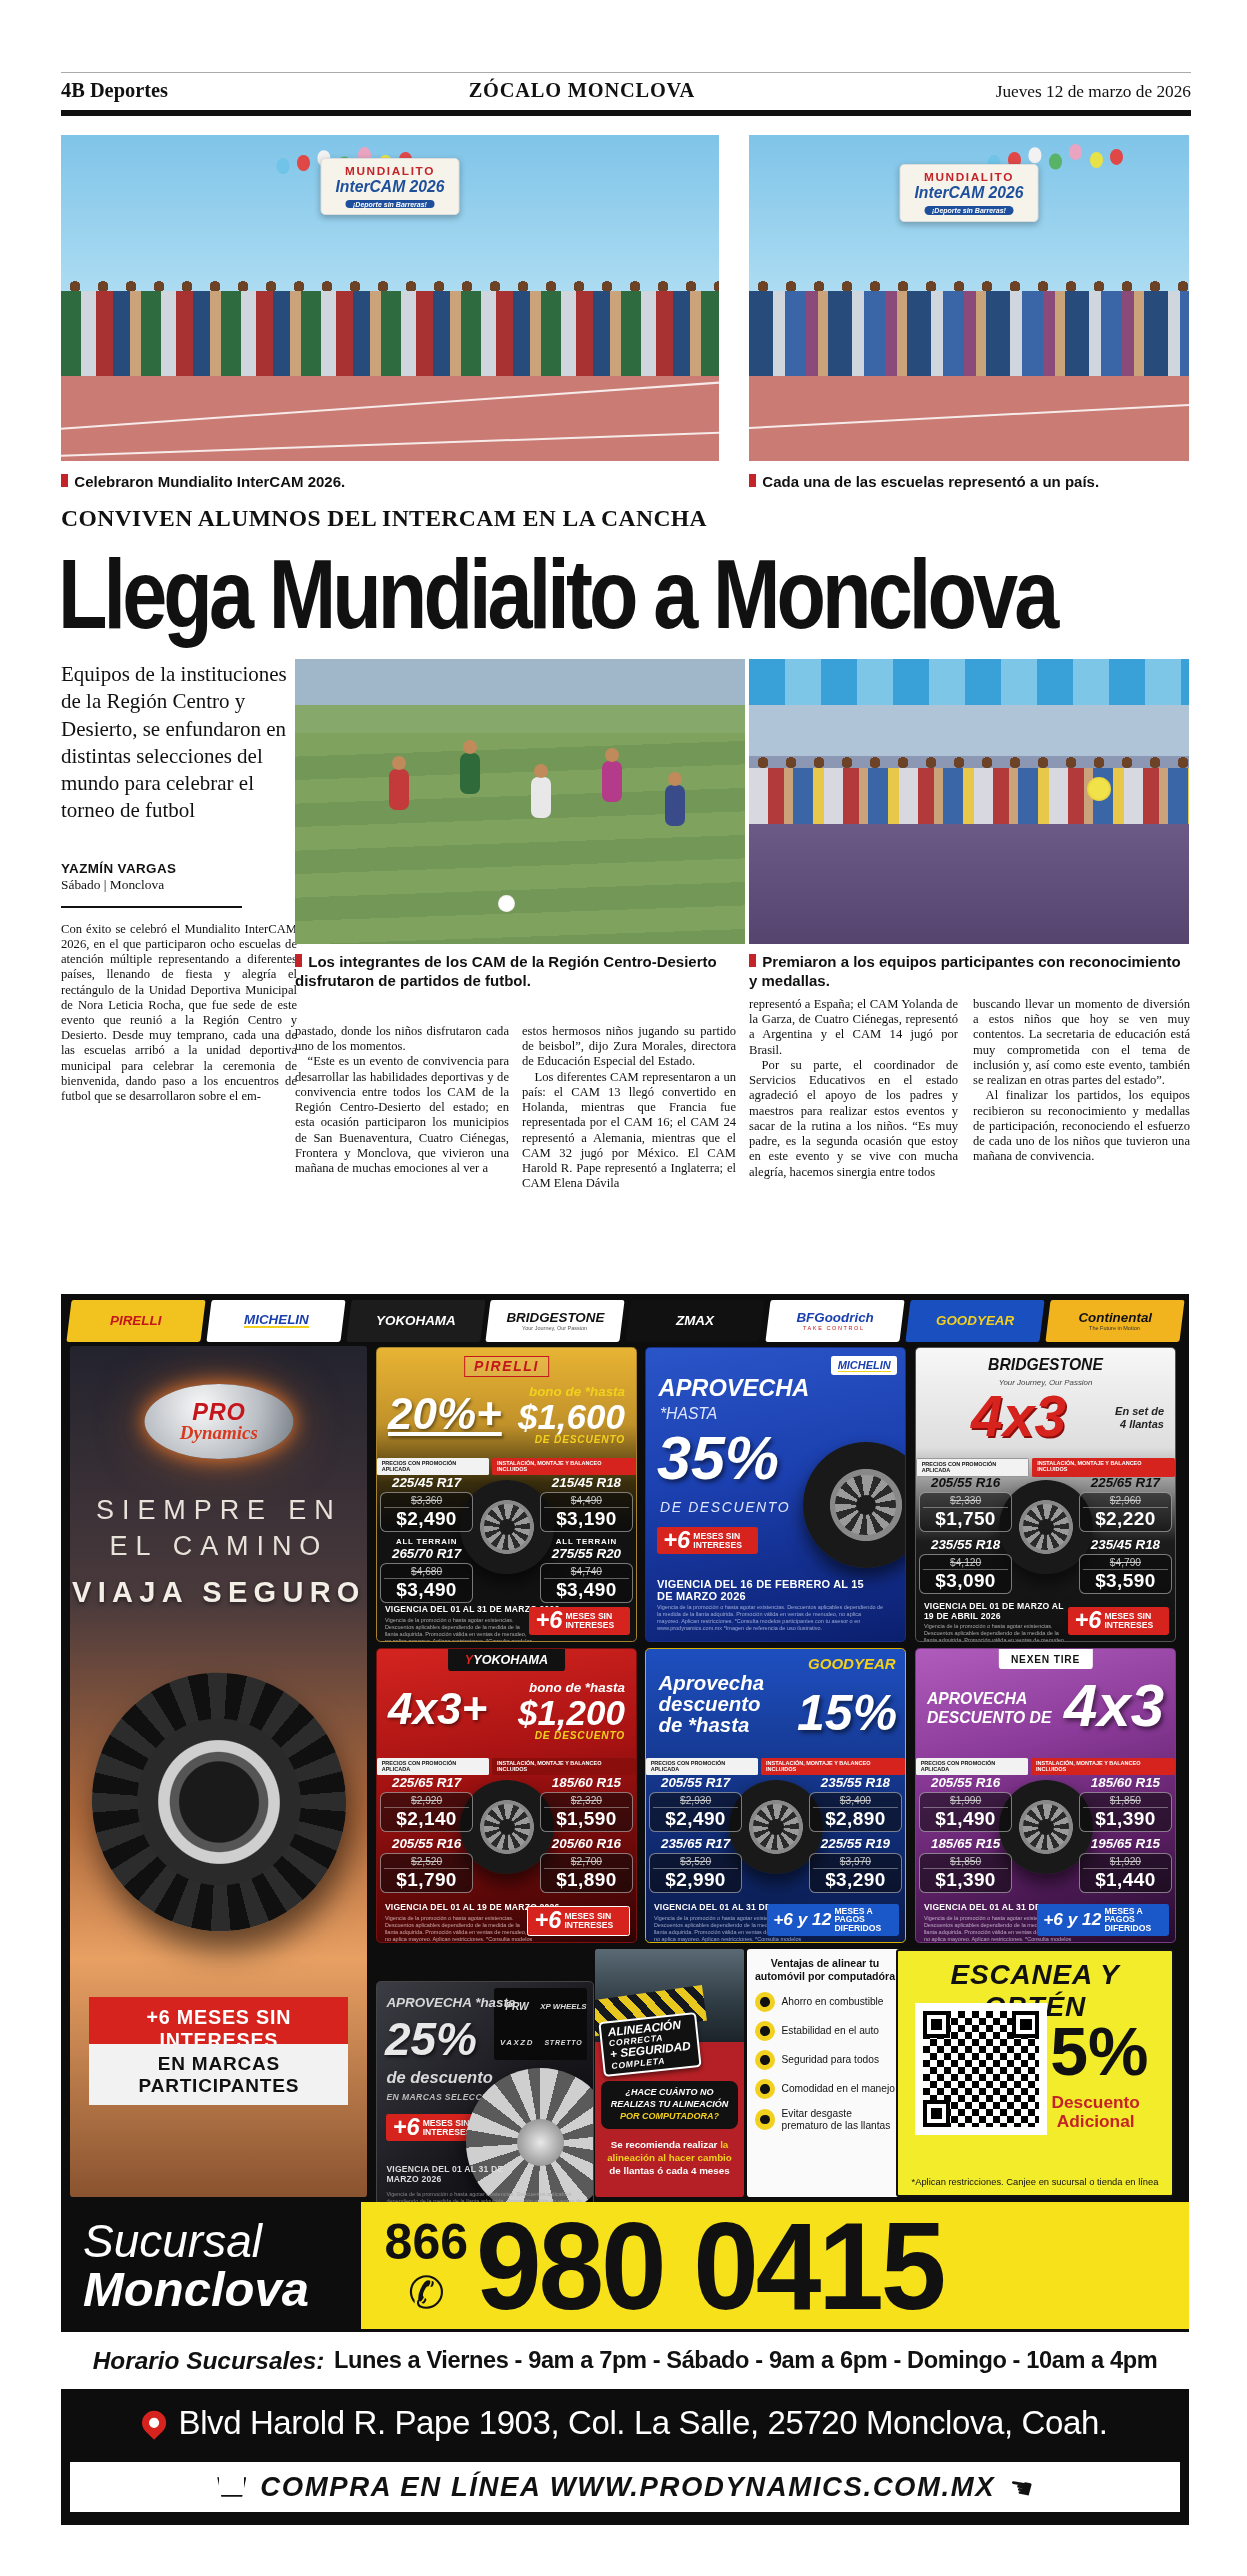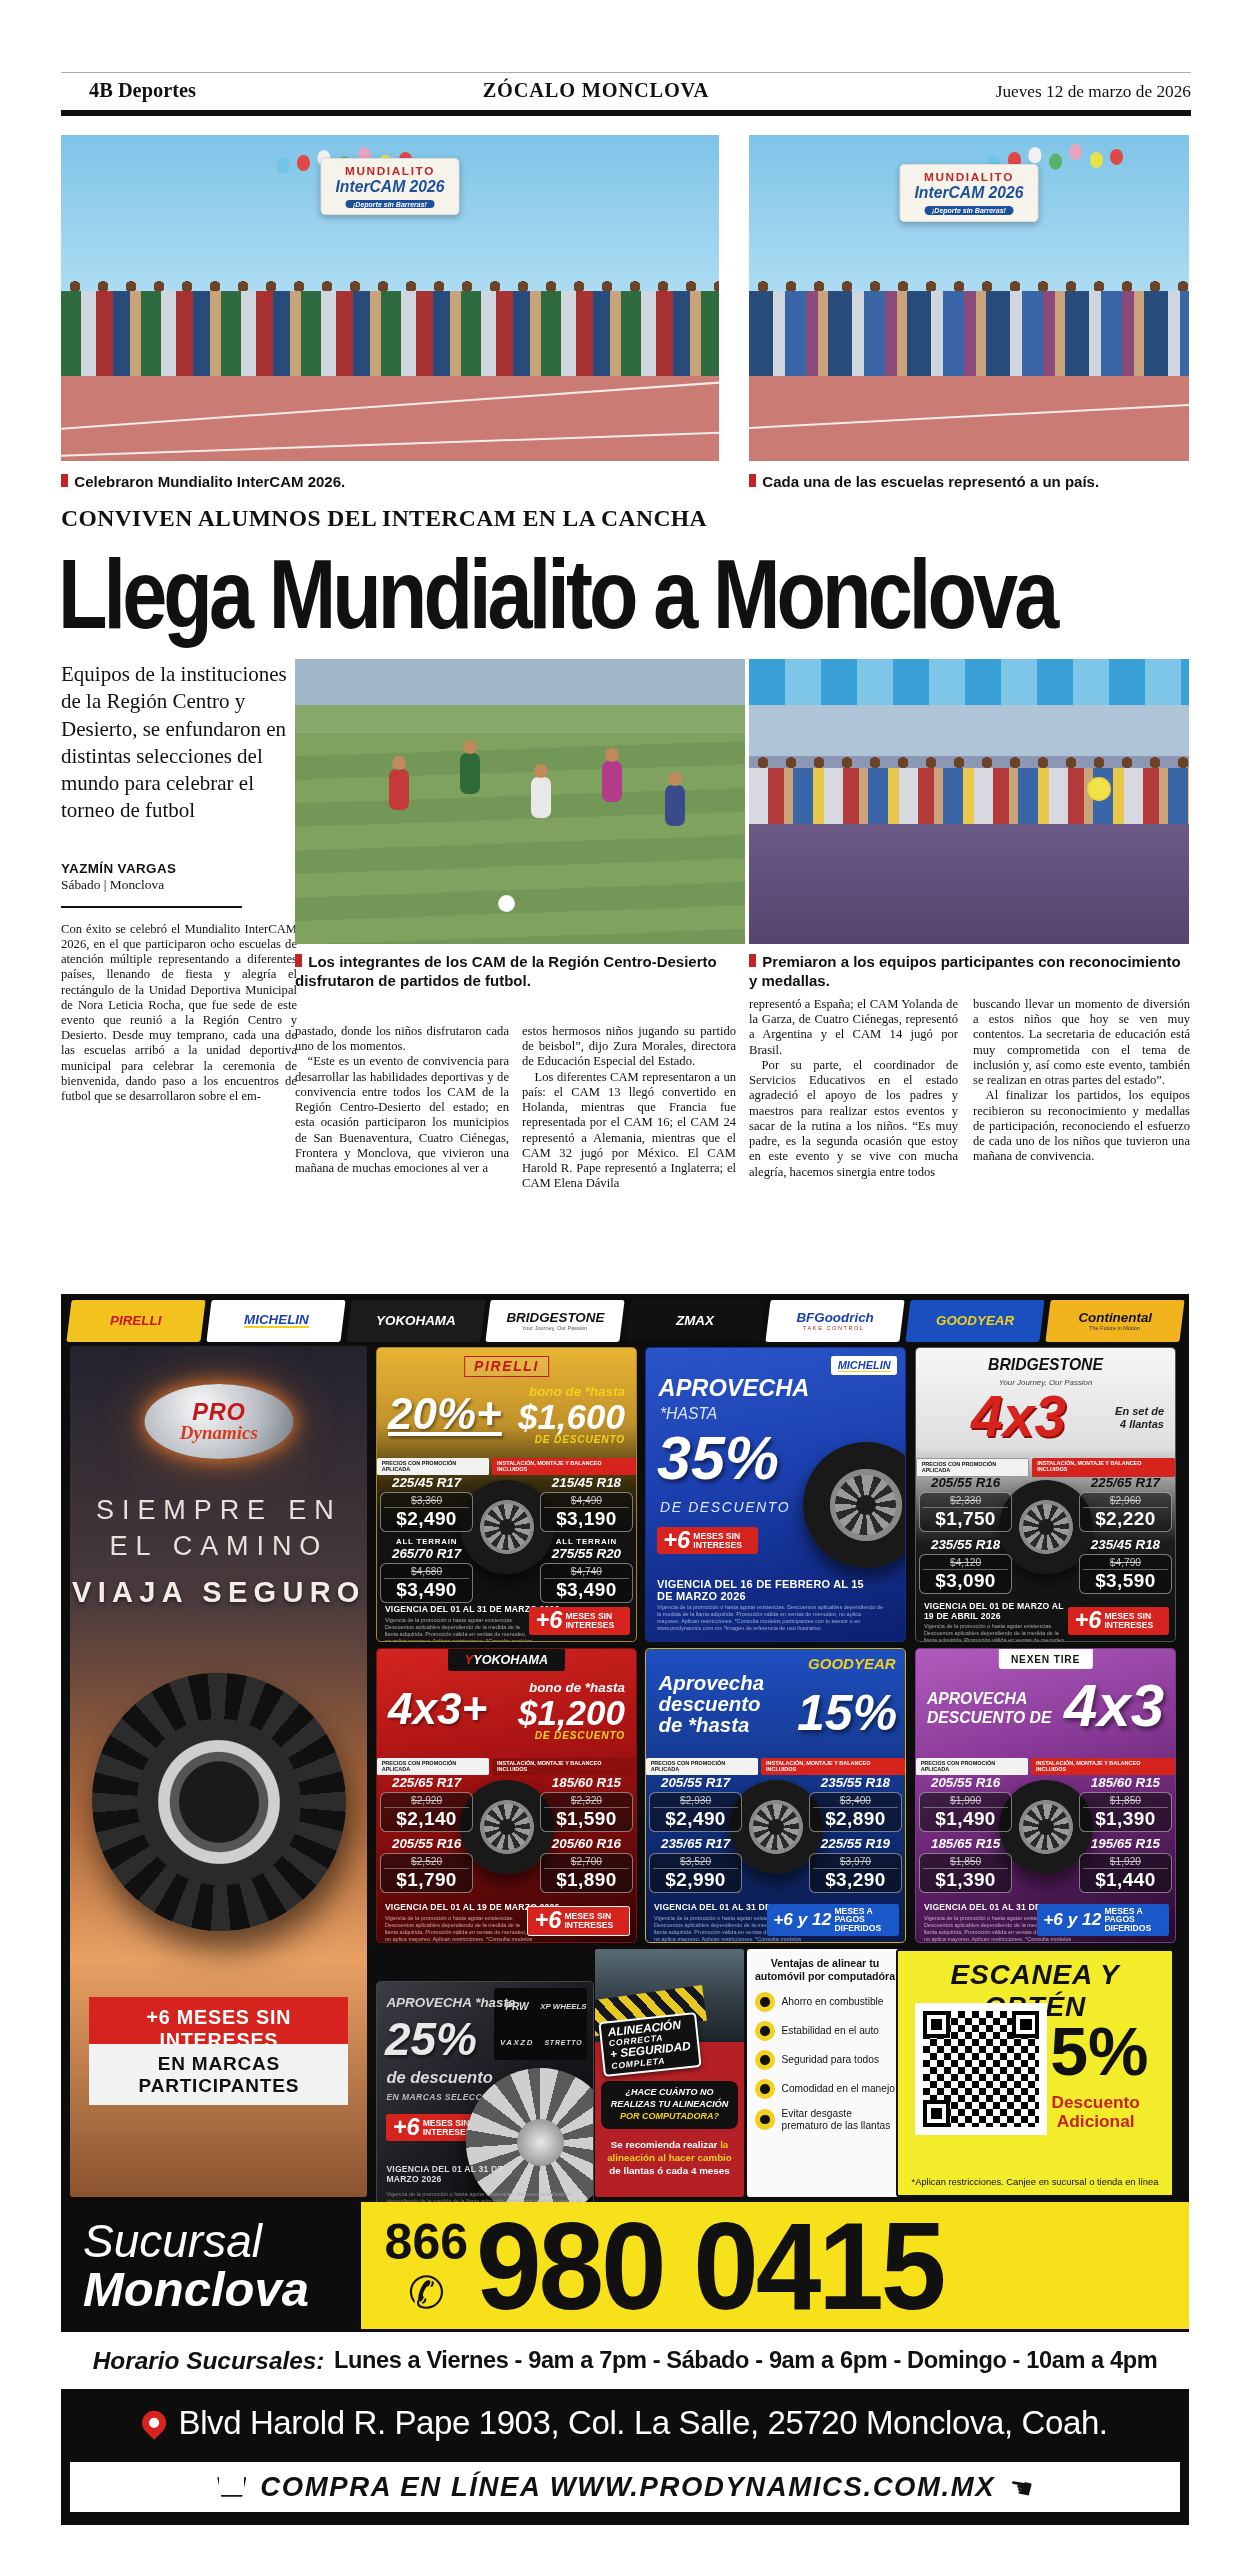--- a/index.html
+++ b/index.html
@@ -1,21 +1,21 @@
 <!DOCTYPE html>
 <html style="font-size:12.6px"><head>
 <meta charset="utf-8">
 <style>
   html,body{margin:0;padding:0;background:#e8e8e8;}
   .page{position:relative;width:1248px;height:2576px;background:#fff;margin:0 auto;overflow:hidden;
         font-family:"Liberation Sans",sans-serif;color:#111;}
   
   .hdr{position:absolute;left:61px;top:72px;width:1130px;border-top:0.8px solid #aaa;padding-top:6.3px;
        display:flex;justify-content:space-between;align-items:baseline;}
-  .hdr .sec{font:bold 20.4px "Liberation Serif",serif;margin-left:28px;}
+  .hdr .sec{font:bold 20.4px "Liberation Serif",serif;}
   .hdr .mast{font:bold 20.4px "Liberation Serif",serif;letter-spacing:0.8px;}
   .hdr .date{font:17.3px "Liberation Serif",serif;}
   .hdr-rule{position:absolute;left:61px;top:110px;width:1130px;height:5.5px;background:#111;}
   
   .photo{position:absolute;overflow:hidden;background:#9cd0ec;}
   .sky{position:absolute;left:0;top:0;right:0;height:56%;background:linear-gradient(#7fc4e8,#b4e0f4);}
   .banner{position:absolute;left:50%;top:7%;transform:translateX(-50%);background:#f6f3ea;border:1.6px solid #ddd;
           border-radius:4.7px;padding:4.7px 14px;text-align:center;box-shadow:0 2.4px 6.3px rgba(0,0,0,.25);}
   .banner .b1{font:bold 11.8px "Liberation Sans",sans-serif;color:#c42328;letter-spacing:1.6px;}
   .banner .b2{font:bold italic 15.7px "Liberation Sans",sans-serif;color:#1d4f9c;}

